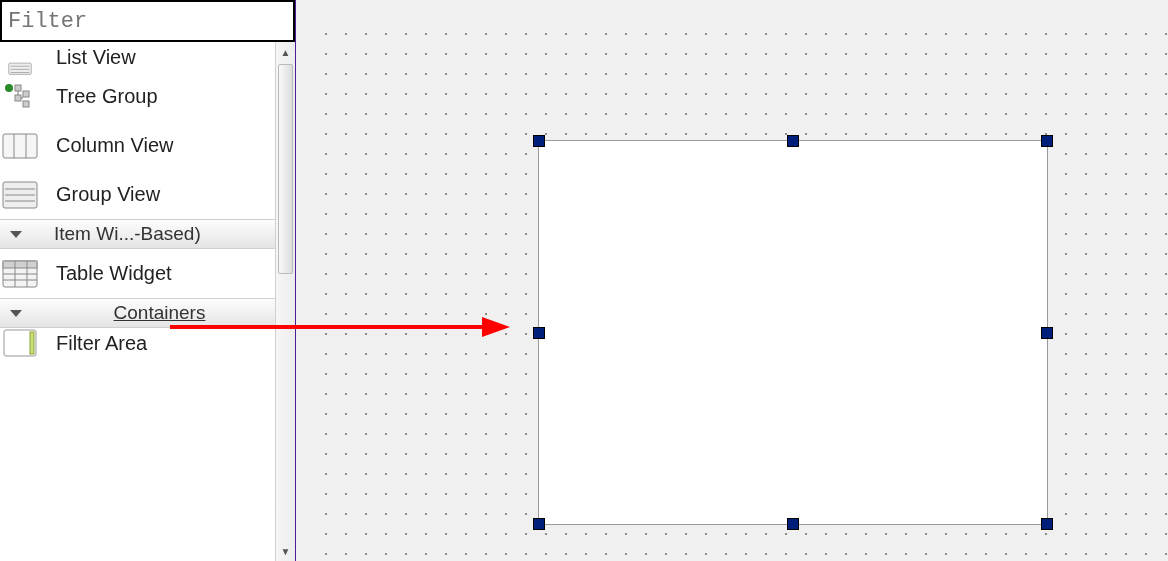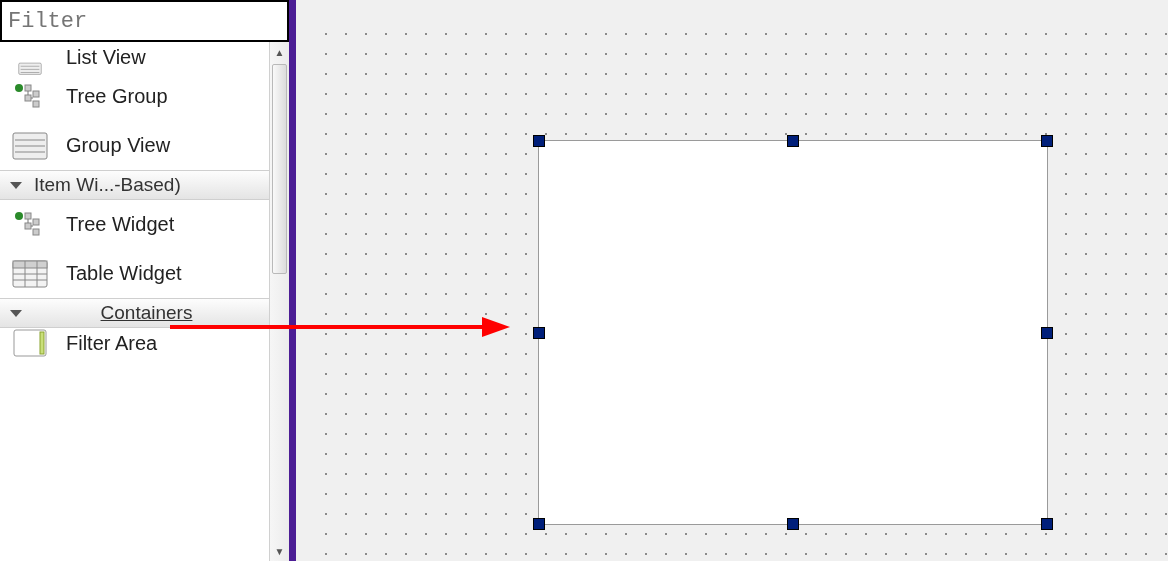--- a/index.html
+++ b/index.html
@@ -15,21 +15,21 @@
   .root {
     display: flex;
     width: 100%;
     height: 100%;
   }
   .sidebar {
     width: 296px;
     height: 100%;
     display: flex;
     flex-direction: column;
-    border-right: 7px solid #4c1d95;
+    border-right: 1px solid #4c1d95;
     background: #fff;
   }
   .filter-wrap {
     padding: 0;
     border: 2px solid #000;
     margin: 0 0 0 0;
   }
   .filter-input {
     width: 100%;
     height: 38px;
@@ -79,34 +79,34 @@
   .group-header {
     height: 30px;
     background: linear-gradient(to bottom,#fdfdfd,#e4e4e4);
     border-top: 1px solid #cfcfcf;
     border-bottom: 1px solid #cfcfcf;
     display: flex;
     align-items: center;
     padding: 0 10px;
     font-size: 19px;
     color: #333;
+    gap: 20px;
   }
   .group-header .arrow {
     width: 0; height: 0;
     border-left: 6px solid transparent;
     border-right: 6px solid transparent;
     border-top: 7px solid #555;
     margin-right: 12px;
   }
   .group-header.centered .label-span { flex:1; text-align:center;text-decoration:underline; }
   .item-row {
     height: 49px;
     display: flex;
     align-items: center;
-    padding-left: 10px;
     gap: 16px;
     color: #222;
     cursor: default;
   }
   .item-row .icon-slot {
     width: 40px;
     height: 36px;
     display: flex;
     align-items: center;
     justify-content: center;
@@ -202,53 +202,49 @@
               <rect x="22" y="10" width="6" height="6" fill="#ccc" stroke="#888"></rect>
               <rect x="22" y="20" width="6" height="6" fill="#ccc" stroke="#888"></rect>
               <line x1="17" y1="10" x2="17" y2="14" stroke="#777"></line>
               <line x1="20" y1="17" x2="22" y2="17" stroke="#777"></line>
             </svg>
           </span>
           <span>Tree Group</span>
         </div>
 
 
+        <div class="item-row">
+          <span class="icon-slot">
+            <svg width="38" height="32" viewBox="0 0 38 32">
+              <rect x="2" y="4" width="34" height="24" rx="2" fill="#f6f6f6" stroke="#888"></rect>
+              <line x1="13" y1="4" x2="13" y2="28" stroke="#888"></line>
+              <line x1="25" y1="4" x2="25" y2="28" stroke="#888"></line>
+            </svg>
+          </span>
+          <span>Column View</span>
+        </div>
 
         <div class="item-row">
           <span class="icon-slot">
             <svg width="38" height="32" viewBox="0 0 38 32">
               <rect x="2" y="3" width="34" height="26" rx="2" fill="#eee" stroke="#888"></rect>
               <line x1="4" y1="10" x2="34" y2="10" stroke="#888"></line>
               <line x1="4" y1="16" x2="34" y2="16" stroke="#888"></line>
               <line x1="4" y1="22" x2="34" y2="22" stroke="#888"></line>
             </svg>
           </span>
           <span>Group View</span>
         </div>
 
         <div class="group-header">
           <span class="arrow"></span>
           <span class="label-span">Item Wi...-Based)</span>
         </div>
 
 
-        <div class="item-row">
-          <span class="icon-slot">
-            <svg width="38" height="32" viewBox="0 0 38 32">
-              <circle cx="8" cy="7" r="4" fill="#2a8a2a"></circle>
-              <rect x="14" y="4" width="6" height="6" fill="#ccc" stroke="#888"></rect>
-              <rect x="14" y="14" width="6" height="6" fill="#ccc" stroke="#888"></rect>
-              <rect x="22" y="10" width="6" height="6" fill="#ccc" stroke="#888"></rect>
-              <rect x="22" y="20" width="6" height="6" fill="#ccc" stroke="#888"></rect>
-              <line x1="17" y1="10" x2="17" y2="14" stroke="#777"></line>
-              <line x1="20" y1="17" x2="22" y2="17" stroke="#777"></line>
-            </svg>
-          </span>
-          <span>Tree Widget</span>
-        </div>
 
         <div class="item-row">
           <span class="icon-slot">
             <svg width="38" height="32" viewBox="0 0 38 32">
               <rect x="2" y="3" width="34" height="26" rx="2" fill="#f3f3f3" stroke="#888"></rect>
               <rect x="2" y="3" width="34" height="7" fill="#d0d0d0" stroke="#888"></rect>
               <line x1="14" y1="3" x2="14" y2="29" stroke="#888"></line>
               <line x1="26" y1="3" x2="26" y2="29" stroke="#888"></line>
               <line x1="2" y1="16" x2="36" y2="16" stroke="#888"></line>
               <line x1="2" y1="22" x2="36" y2="22" stroke="#888"></line>

